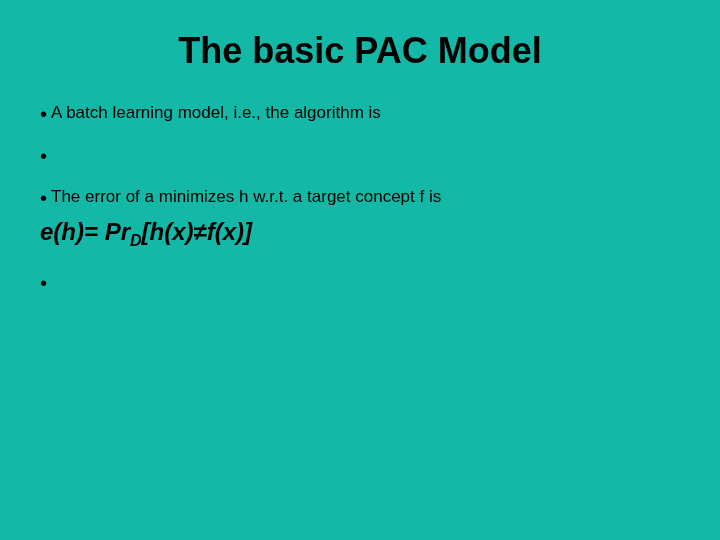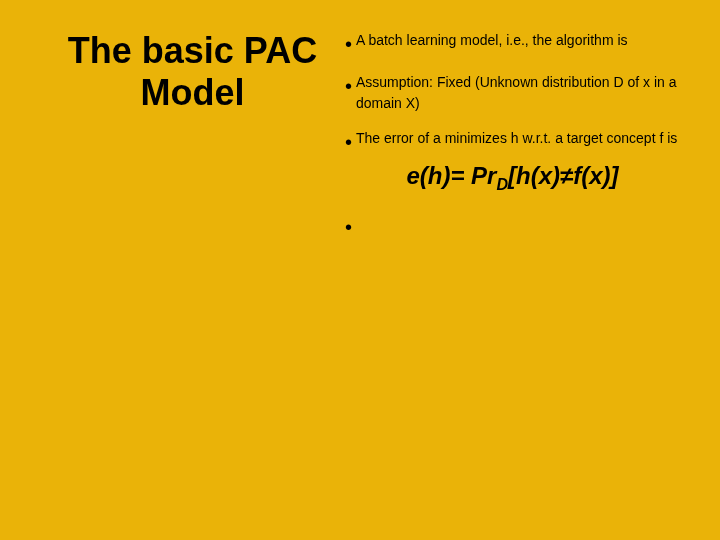--- a/index.html
+++ b/index.html
@@ -12,23 +12,23 @@
       width: 720px;
       height: 540px;
       background: #ffffff;
       font-family: Arial, sans-serif;
       overflow: hidden;
     }
 
     .slide-container {
       width: 720px;
       height: 540px;
-      background: #eab308;
+      background: #14b8a6;
       display: flex;
-      flex-direction: row;
+      flex-direction: column;
       padding: 30px 40px 30px 40px;
     }
 
     .slide-title {
       font-size: 36px;
       font-weight: bold;
       text-align: center;
       color: #000000;
       margin-bottom: 28px;
       font-family: Arial, sans-serif;
@@ -54,32 +54,32 @@
     }
 
     .bullet-dot {
       font-size: 20px;
       margin-right: 4px;
       line-height: 1.4;
       flex-shrink: 0;
     }
 
     .bullet-text {
-      font-size: 14px;
+      font-size: 17px;
       line-height: 1.5;
     }
 
     .indented-line {
       margin-left: 26px;
       font-size: 17px;
       line-height: 1.5;
     }
 
     .formula-line {
-      text-align: center;
+      text-align: left;
       font-size: 24px;
       font-style: italic;
       font-weight: bold;
       margin-top: 2px;
       margin-bottom: 2px;
     }
 
     .formula-line sub {
       font-size: 16px;
     }
@@ -96,21 +96,20 @@
     <div class="bullet-item">
       <div class="bullet-line">
         <span class="bullet-dot">•</span>
         <span class="bullet-text">A batch learning model, i.e., the algorithm is</span>
       </div>
     </div>
 
     <div class="bullet-item">
       <div class="bullet-line">
         <span class="bullet-dot">•</span>
-        <span class="bullet-text">Assumption: Fixed (Unknown distribution D of x in a domain X)</span>
       </div>
     </div>
 
     <div class="bullet-item">
       <div class="bullet-line">
         <span class="bullet-dot">•</span>
         <span class="bullet-text">The error of a minimizes h w.r.t. a target concept f is</span>
       </div>
       <div class="formula-line">
         <span><em><strong>e(h)= Pr<sub>D</sub>[h(x)≠f(x)]</strong></em></span>

